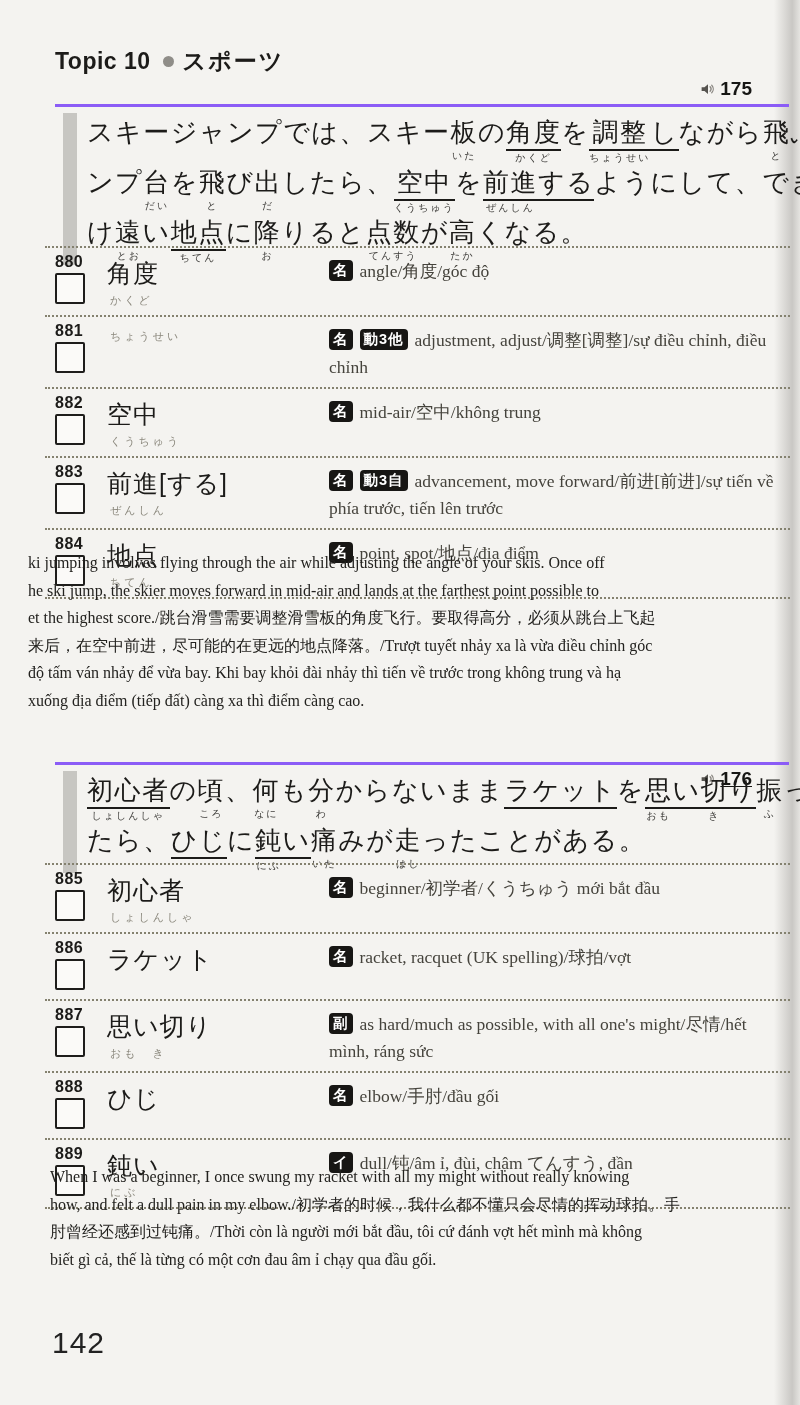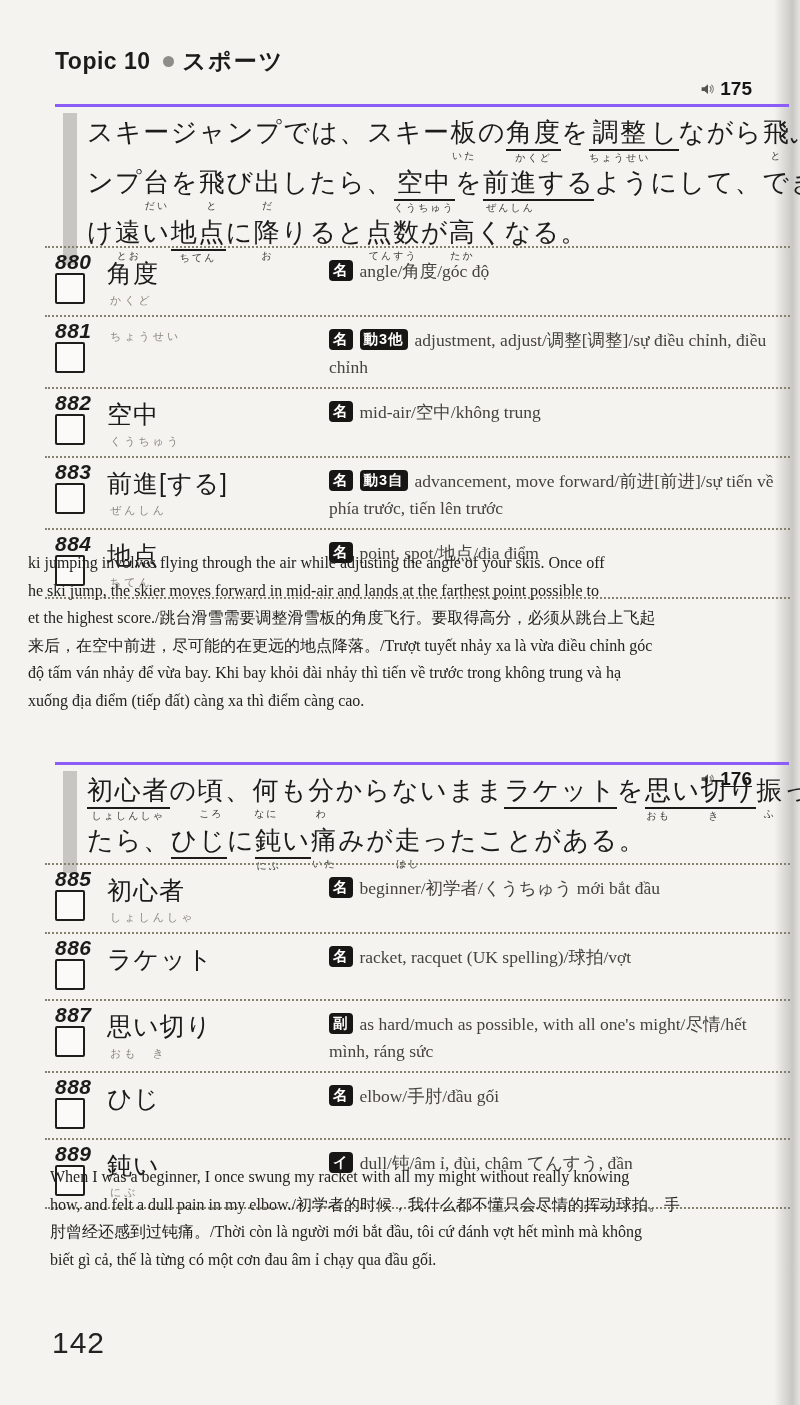--- a/index.html
+++ b/index.html
@@ -41,21 +41,21 @@
   .base.u { border-bottom:2.5px solid #1c1b19; }
   .rt { display:block; font-size:10px; line-height:13px; height:13px; color:#3c3b38; letter-spacing:2px; font-weight:500; }
 
   
   .vlist { position:absolute; left:45px; width:745px; }
   #vlist-1 { top:246px; }
   #vlist-2 { top:863px; }
   .vrow { display:flex; border-bottom:2px dotted #84816f; padding:5px 0 7px 0; box-sizing:border-box; }
   .vlist .vrow:first-child { border-top:2px dotted #84816f; }
   .vnum-col { width:62px; padding-left:10px; box-sizing:border-box; }
-  .vnum { font-size:21px; font-weight:bold; line-height:18px; letter-spacing:0.5px;font-style:italic; }
+  .vnum { font-size:16px; font-weight:bold; line-height:18px; letter-spacing:0.5px; }
   .vbox { width:26px; height:27px; border:2.5px solid #1e1d1b; border-radius:2px; margin-top:2px; background:#fbfaf8; }
   .vword-col { width:222px; box-sizing:border-box; padding-top:4px; }
   .vword { font-size:25px; letter-spacing:1px; }
   .vreading { font-size:11px; color:#8b887d; letter-spacing:3px; margin-top:3px; padding-left:3px; min-height:13px; }
   .vmeaning {
     flex:1; font-family:"Liberation Serif", serif; font-size:17.5px; color:#45433c;
     line-height:1.52; padding:5px 14px 0 0;
   }
   .badge {
     display:inline-block; background:#17161474; background:#171614; color:#fff;

